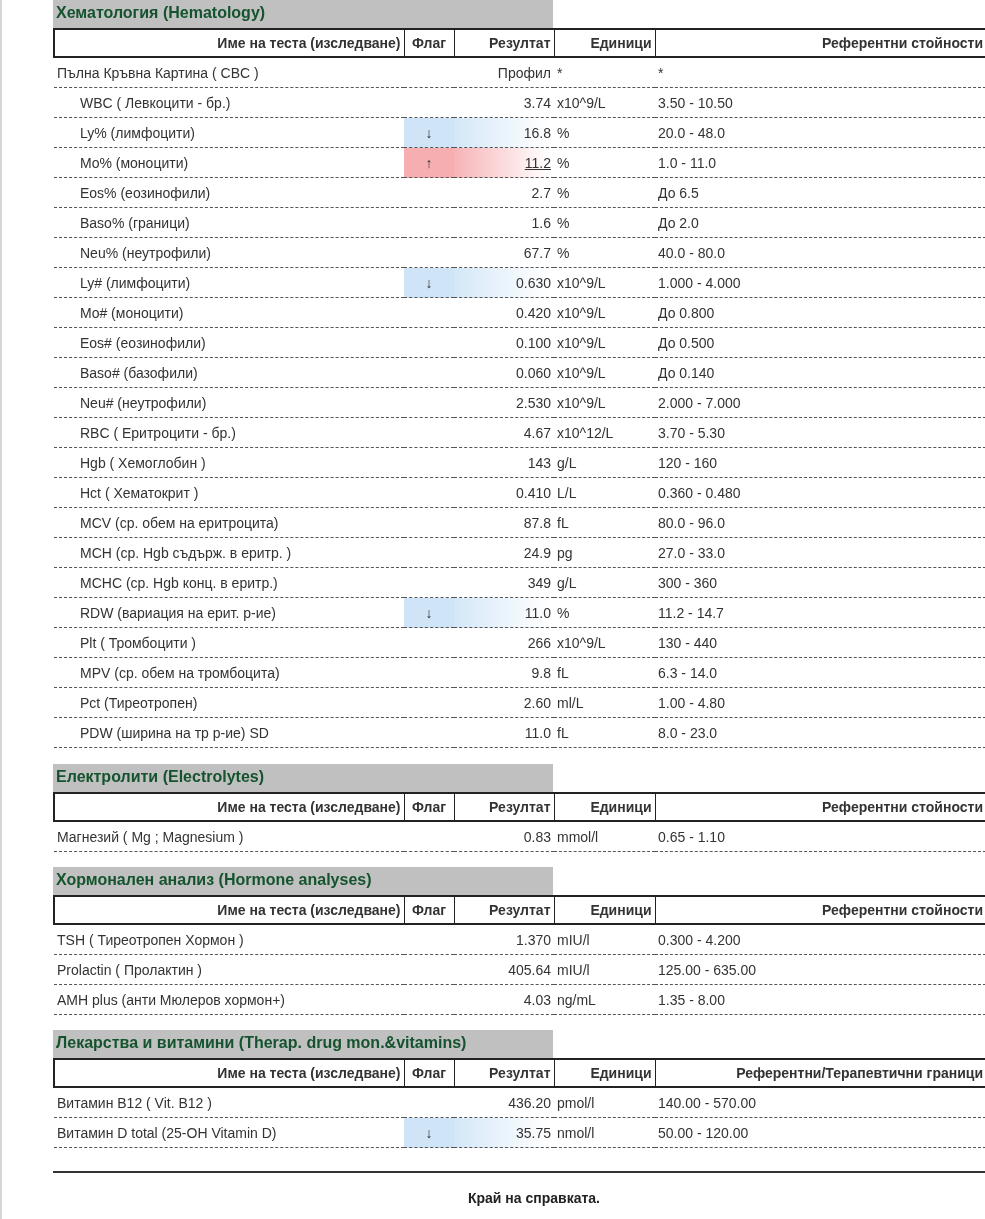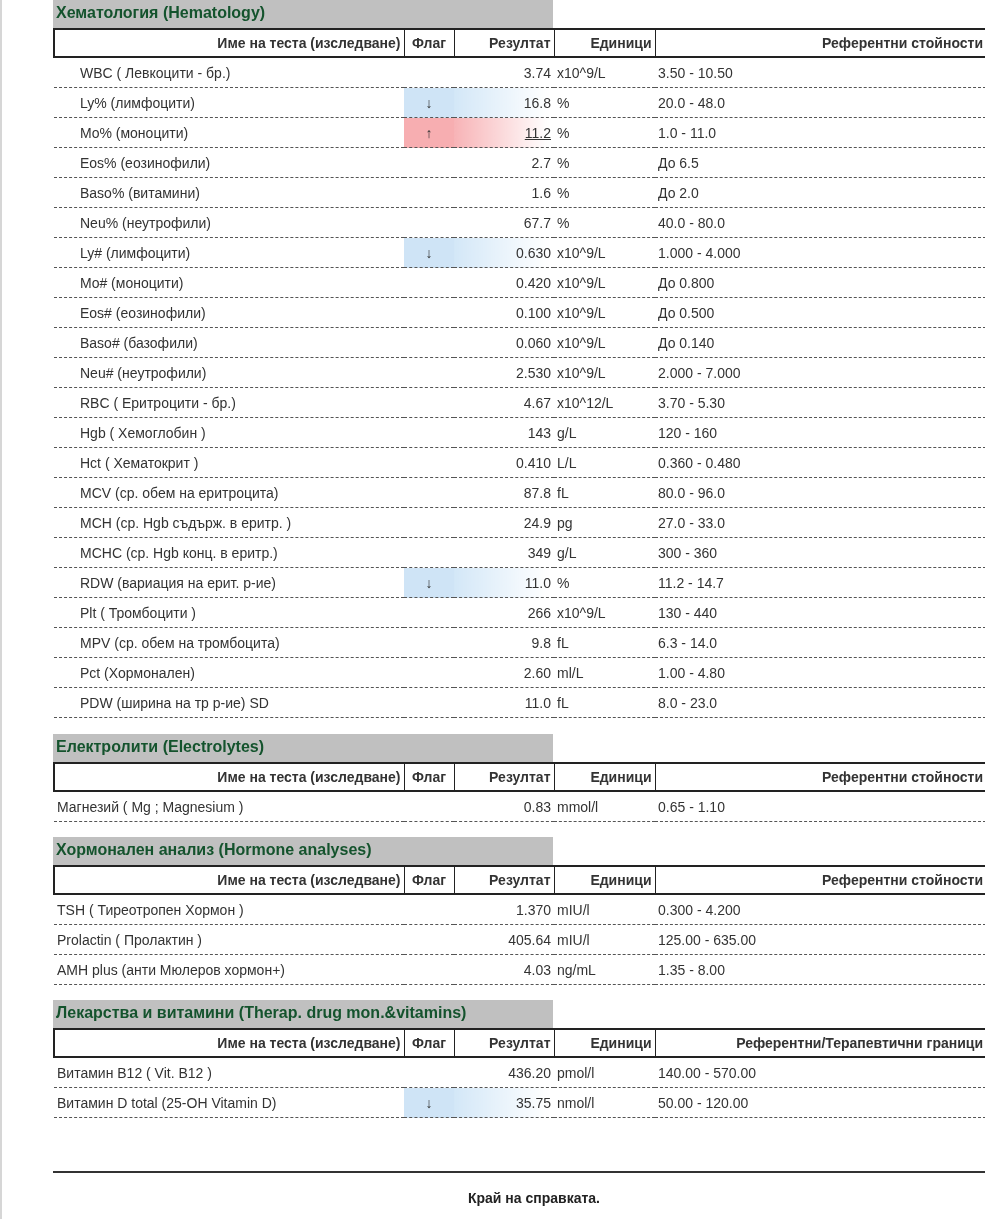--- a/index.html
+++ b/index.html
@@ -64,20 +64,27 @@
         <tr>
           <th>Име на теста (изследване)</th>
           <th class="flag">Флаг</th>
           <th class="res">Резултат</th>
           <th>Единици</th>
           <th>Референтни стойности</th>
         </tr>
       </thead>
       <tbody class="rows">
           <tr>
+            <td class="name">Пълна Кръвна Картина ( CBC )</td>
+            <td class="flag"></td>
+            <td class="res">Профил</td>
+            <td class="unit">*</td>
+            <td class="ref">*</td>
+          </tr>
+          <tr>
             <td class="name indent">WBC ( Левкоцити - бр.)</td>
             <td class="flag"></td>
             <td class="res">3.74</td>
             <td class="unit">x10^9/L</td>
             <td class="ref">3.50 - 10.50</td>
           </tr>
           <tr class="low">
             <td class="name indent">Ly% (лимфоцити)</td>
             <td class="flag">↓</td>
             <td class="res">16.8</td>
@@ -92,21 +99,21 @@
             <td class="ref">1.0 - 11.0</td>
           </tr>
           <tr>
             <td class="name indent">Eos% (еозинофили)</td>
             <td class="flag"></td>
             <td class="res">2.7</td>
             <td class="unit">%</td>
             <td class="ref">До 6.5</td>
           </tr>
           <tr>
-            <td class="name indent">Baso% (витамини)</td>
+            <td class="name indent">Baso% (граници)</td>
             <td class="flag"></td>
             <td class="res">1.6</td>
             <td class="unit">%</td>
             <td class="ref">До 2.0</td>
           </tr>
           <tr>
             <td class="name indent">Neu% (неутрофили)</td>
             <td class="flag"></td>
             <td class="res">67.7</td>
             <td class="unit">%</td>
@@ -204,21 +211,21 @@
             <td class="ref">130 - 440</td>
           </tr>
           <tr>
             <td class="name indent">MPV (ср. обем на тромбоцита)</td>
             <td class="flag"></td>
             <td class="res">9.8</td>
             <td class="unit">fL</td>
             <td class="ref">6.3 - 14.0</td>
           </tr>
           <tr>
-            <td class="name indent">Pct (Хормонален)</td>
+            <td class="name indent">Pct (Тиреотропен)</td>
             <td class="flag"></td>
             <td class="res">2.60</td>
             <td class="unit">ml/L</td>
             <td class="ref">1.00 - 4.80</td>
           </tr>
           <tr>
             <td class="name indent">PDW (ширина на тр р-ие) SD</td>
             <td class="flag"></td>
             <td class="res">11.0</td>
             <td class="unit">fL</td>

